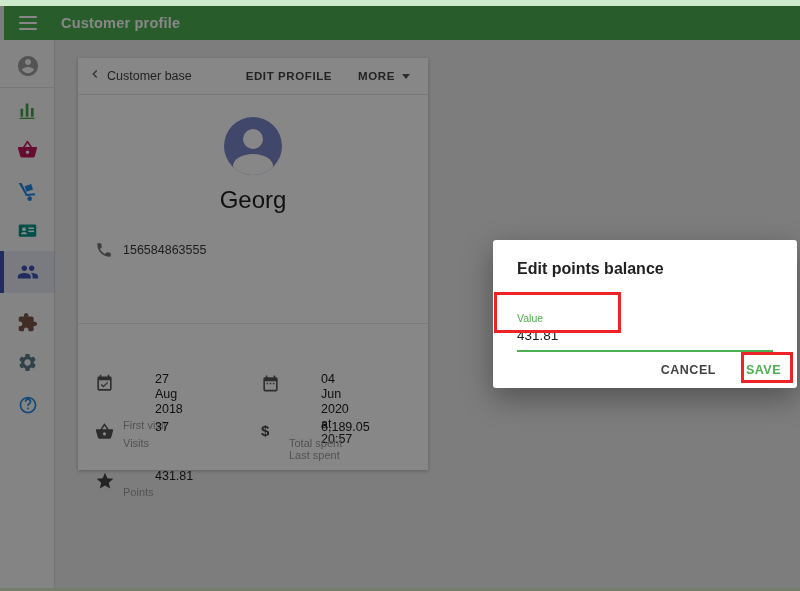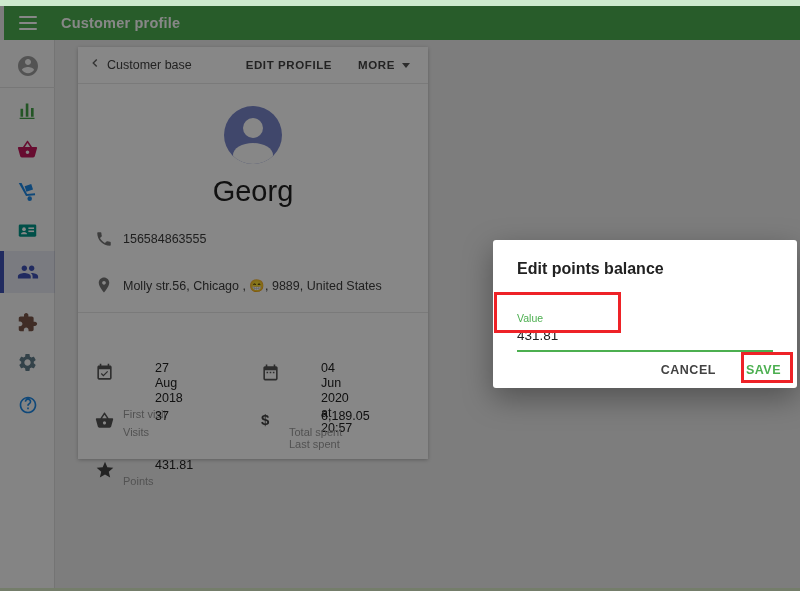--- a/index.html
+++ b/index.html
@@ -19,34 +19,34 @@
   .hamburger span { display:block; width:18px; height:2px; background:#fff; border-radius:1px; }
   .appbar-title { margin-left:22px; color:#fff; font-size:14.5px; font-weight:bold; letter-spacing:.2px; }
 
   .sidebar { position:absolute; left:0; top:40px; bottom:0; width:55px; background:#fafafa; border-right:1px solid #dcdcdc; z-index:1; }
   .nav-item { position:absolute; left:0; width:55px; height:40px; display:flex; align-items:center; justify-content:center; cursor:pointer; }
   .nav-item svg { display:block; }
   .side-divider { position:absolute; left:0; top:47px; width:55px; height:1px; background:#e0e0e0; }
   .nav-selected { background:rgba(63,81,181,0.10); }
   .nav-selected::before { content:""; position:absolute; left:0; top:0; bottom:0; width:4px; background:#3f51b5; }
 
-  .card { position:absolute; left:78px; top:47px; width:350px; height:412px; background:#fff; z-index:1;
+  .card { position:absolute; left:78px; top:58px; width:350px; height:412px; background:#fff; z-index:1;
           box-shadow:0 1px 4px rgba(0,0,0,.25); }
   .card-toolbar { height:37px; display:flex; align-items:center; padding:0 18px 0 10px; border-bottom:1px solid #e7e7e7; }
   .back-btn { display:flex; align-items:center; gap:5px; cursor:pointer; }
   .back-label { font-size:12.5px; color:#424242; }
   .tb-spacer { flex:1; }
   .tb-action { font-size:11.5px; font-weight:bold; color:#424242; letter-spacing:.6px; cursor:pointer; }
   .edit-profile { margin-right:26px; }
   .more-btn { display:flex; align-items:center; gap:7px; }
   .caret { width:0; height:0; border-left:4.5px solid transparent; border-right:4.5px solid transparent; border-top:5px solid #555; }
 
   .card-body { position:relative; height:375px; }
   .avatar { position:absolute; left:146px; top:22px; width:58px; height:58px; border-radius:50%; background:#7986cb; overflow:hidden; }
-  .cust-name { position:absolute; top:91px; left:0; width:100%; text-align:center; font-size:29px; color:#212121; }
+  .cust-name { position:absolute; top:91px; left:0; width:100%; text-align:center; font-size:24px; color:#212121; }
 
   .info-row { position:absolute; left:0; width:100%; }
   .info-icon { position:absolute; left:17px; top:0; }
   .info-text { position:absolute; left:45px; top:2px; font-size:12.5px; color:#3c3c3c; width:292px; }
   .row-phone { top:146px; height:20px; }
   .row-address { top:192px; height:20px; }
 
   .h-divider { position:absolute; left:0; right:0; top:228px; height:1px; background:#e7e7e7; }
 
   .stat-cell { position:absolute; height:34px; }
@@ -192,28 +192,20 @@
 
     <div class="info-row row-phone">
       <span class="info-icon">
         <svg width="18" height="18" viewBox="0 0 24 24" fill="#757575">
             <path d="M6.62 10.79c1.44 2.83 3.76 5.14 6.59 6.59l2.2-2.2c.27-.27.67-.36 1.02-.24 1.12.37 2.33.57 3.57.57.55 0 1 .45 1 1V20c0 .55-.45 1-1 1-9.39 0-17-7.61-17-17 0-.55.45-1 1-1h3.5c.55 0 1 .45 1 1 0 1.25.2 2.45.57 3.57.11.35.03.74-.25 1.02l-2.2 2.2z"></path>
           </svg>
       </span>
       <span class="info-text">156584863555</span>
     </div>
 
-    <div class="info-row row-address">
-      <span class="info-icon">
-        <svg width="18" height="18" viewBox="0 0 24 24" fill="#757575">
-            <path d="M12 2C8.13 2 5 5.13 5 9c0 5.25 7 13 7 13s7-7.75 7-13c0-3.87-3.13-7-7-7zm0 9.5c-1.38 0-2.5-1.12-2.5-2.5S10.62 6.5 12 6.5s2.5 1.12 2.5 2.5-1.12 2.5-2.5 2.5z"></path>
-          </svg>
-      </span>
-      <span class="info-text">Molly str.56, Chicago , 😁, 9889, United States</span>
-    </div>
 
     <div class="h-divider"></div>
 
     <div class="stat-cell" style="top:277px;left:17px">
       <span class="s-icon">
         <svg width="19" height="19" viewBox="0 0 24 24" fill="#555">
             <path d="M16.53 11.06L15.47 10l-4.88 4.88-2.12-2.12-1.06 1.06L10.59 17l5.94-5.94zM19 3h-1V1h-2v2H8V1H6v2H5c-1.11 0-1.99.9-1.99 2L3 19c0 1.1.89 2 2 2h14c1.1 0 2-.9 2-2V5c0-1.1-.9-2-2-2zm0 16H5V8h14v11z"></path>
           </svg>
       </span>
       <span class="stat-texts">

